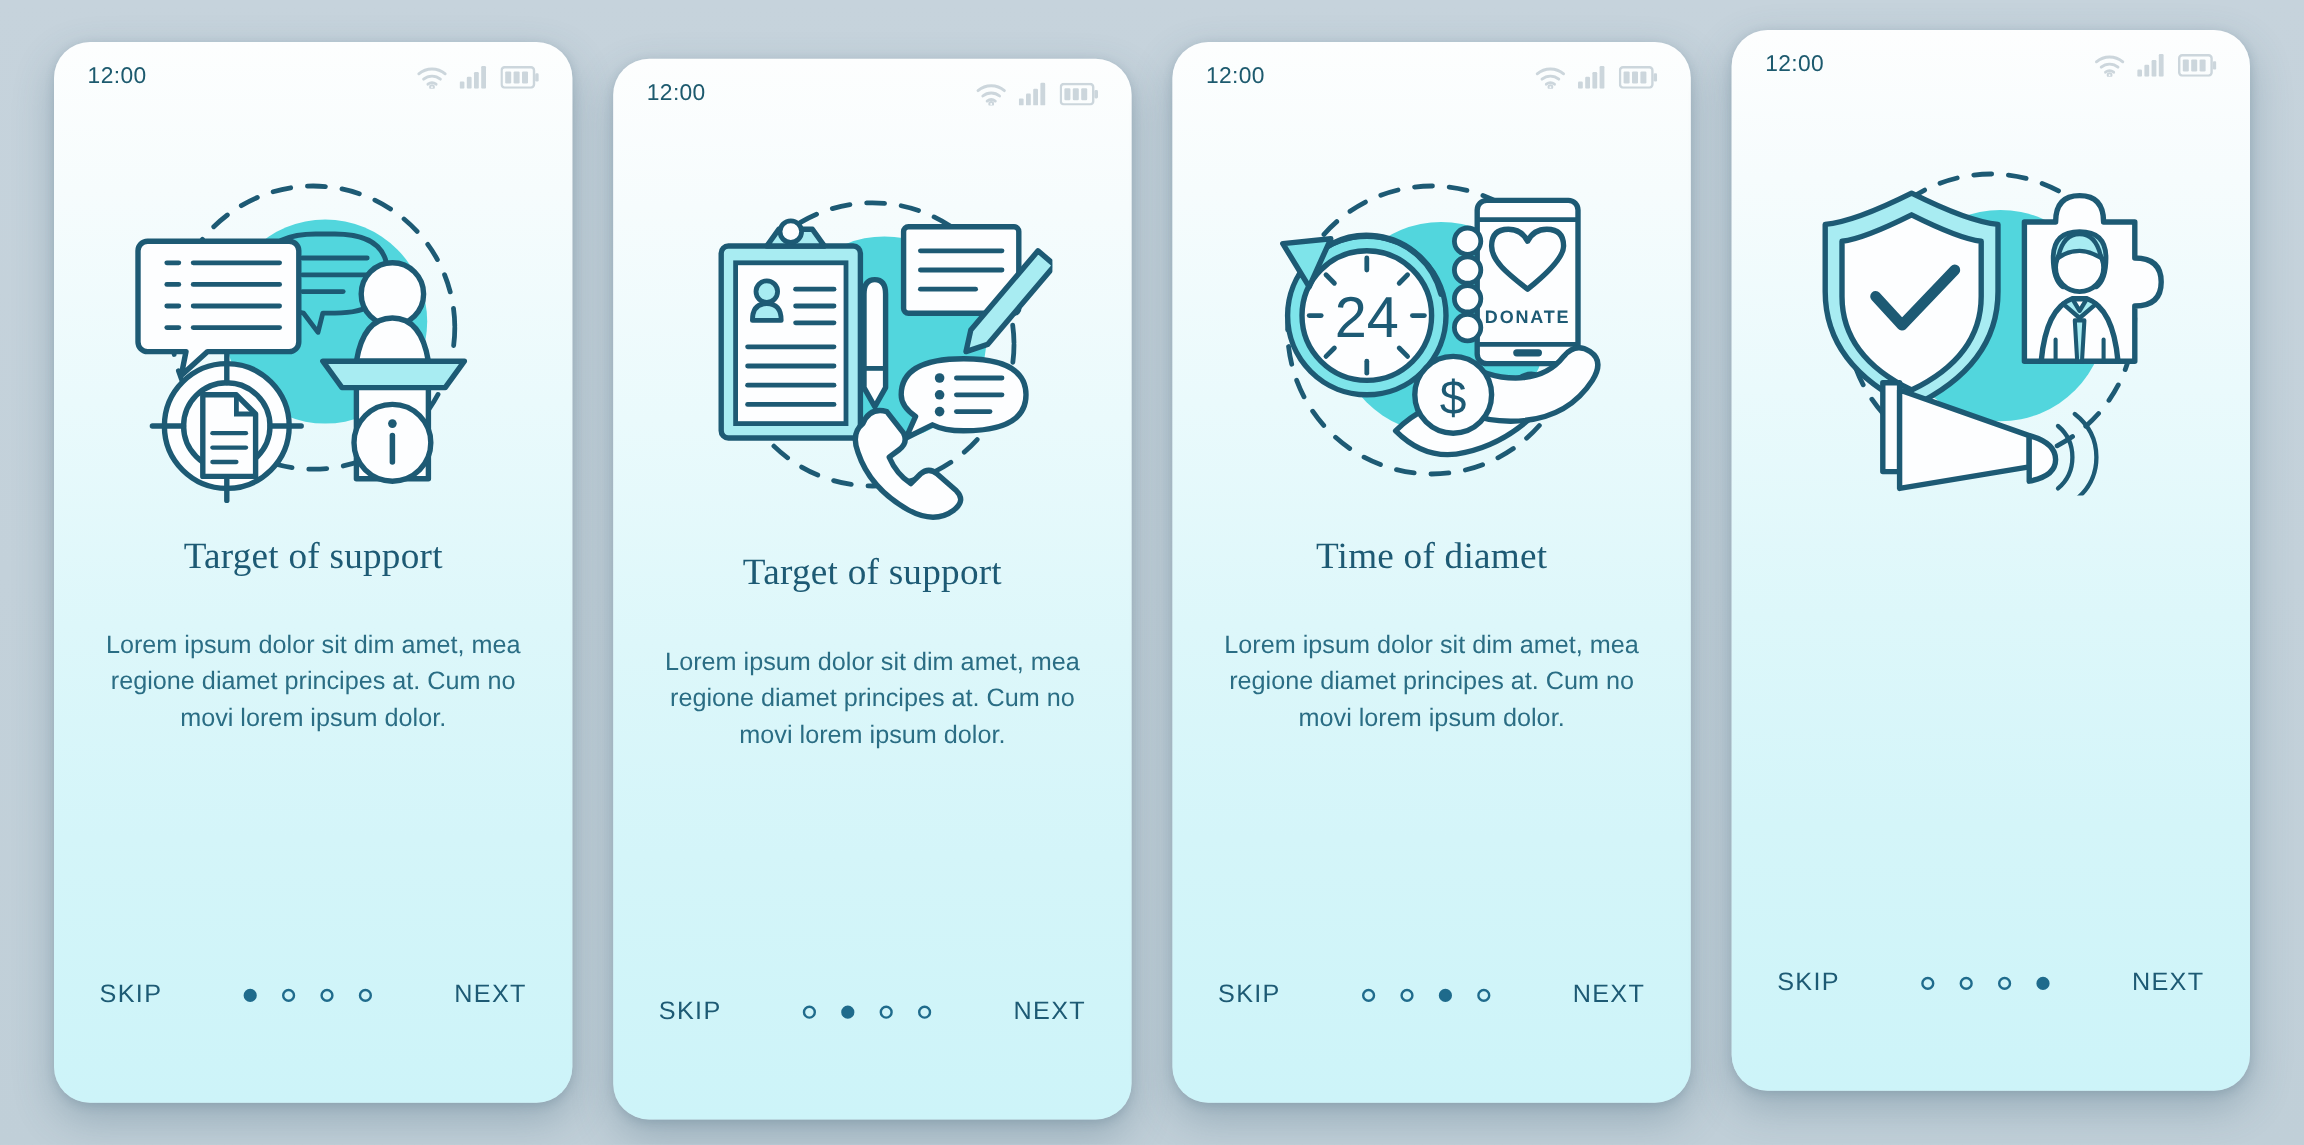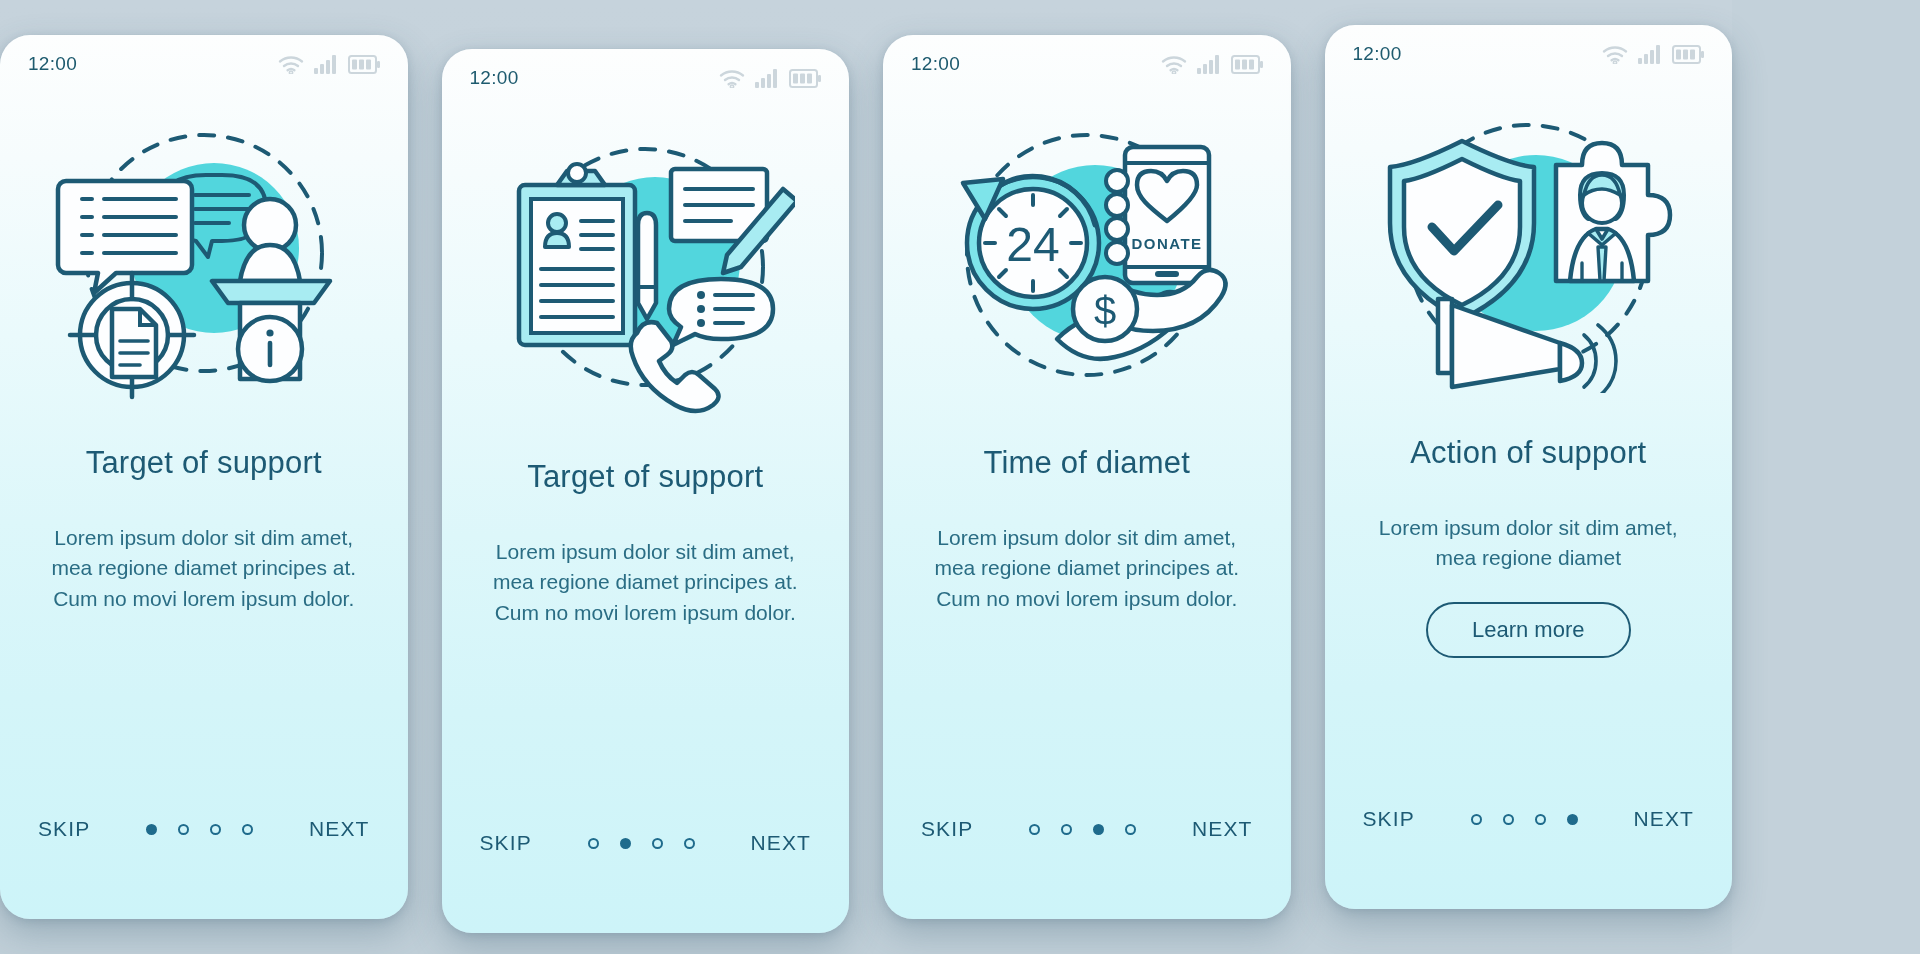--- a/index.html
+++ b/index.html
@@ -4,21 +4,21 @@
 <style>
   * { box-sizing: border-box; margin: 0; padding: 0; }
   html, body {
     width: 1920px; height: 954px;
     background: #c3d1da;
     font-family: "Liberation Sans", sans-serif;
     overflow: hidden;
   }
   .stage {
     position: relative;
-    width: 1732px; height: 954px;
+    width: 1920px; height: 954px;
     background: linear-gradient(180deg,#c6d3dc 0%,#c0cfd8 100%);
     display: flex;
     align-items: center;
     justify-content: center;
     gap: 34px;
   }
   .phone {
     position: relative;
     width: 432px;
     height: 884px;
@@ -49,37 +49,38 @@
     letter-spacing: .3px;
   }
   .status-icons { display: flex; align-items: center; gap: 10px; }
   .ic { display: block; }
 
   
   .art-wrap {
     flex: none;
     height: 330px;
     display: flex;
-    align-items: center;
+    align-items: flex-end;
     justify-content: center;
   }
   .art { width: 300px; height: 290px; display: block; }
 
   
   .copy {
     flex: none;
     padding: 0 34px;
     text-align: center;
   }
   .title {
     font-size: 31px;
     color: #1d5a74;
     font-weight: 400;
     letter-spacing: .2px;
     margin-top: 22px;
+    font-family: Liberation Serif, serif;
   }
   .para {
     margin-top: 42px;
     font-size: 21px;
     line-height: 1.45;
     color: #2a6d84;
   }
   .learn-more {
     margin: 28px auto 0;
     display: block;
@@ -480,25 +481,20 @@
         <path d="M60 196 h14 v74 h-14 z" fill="#fdfeff" stroke="#1d5a74" stroke-width="4.5" stroke-linejoin="round"></path>
         <path d="M74 202 l108 38 v26 l-108 18 z" fill="#fdfeff" stroke="#1d5a74" stroke-width="4.5" stroke-linejoin="round"></path>
         <path d="M182 240 q22 6 22 20 q0 14 -22 18 z" fill="#fdfeff" stroke="#1d5a74" stroke-width="4.5" stroke-linejoin="round"></path>
         <g fill="none" stroke="#1d5a74" stroke-width="3.6" stroke-linecap="round">
           <path d="M206 232 q12 10 12 26 q0 16 -12 26"></path>
           <path d="M220 222 q18 14 18 36 q0 22 -18 36"></path>
         </g>
       </svg>
     </div>
 
-    <div class="copy">
-      <div class="title">Action of support</div>
-      <p class="para">Lorem ipsum dolor sit dim amet, mea regione diamet</p>
-      <button class="learn-more">Learn more</button>
-    </div>
 
     <div class="nav">
       <button class="nav-btn">SKIP</button>
       <span class="dots">
         <span class="dot"></span>
         <span class="dot"></span>
         <span class="dot"></span>
         <span class="dot on"></span>
       </span>
       <button class="nav-btn">NEXT</button>

